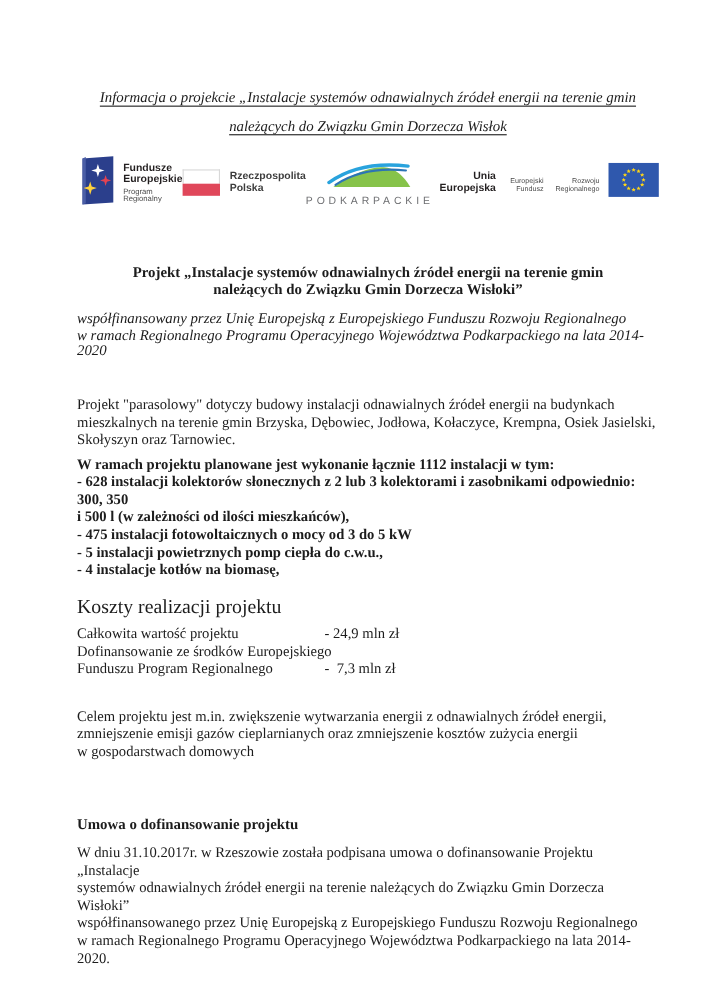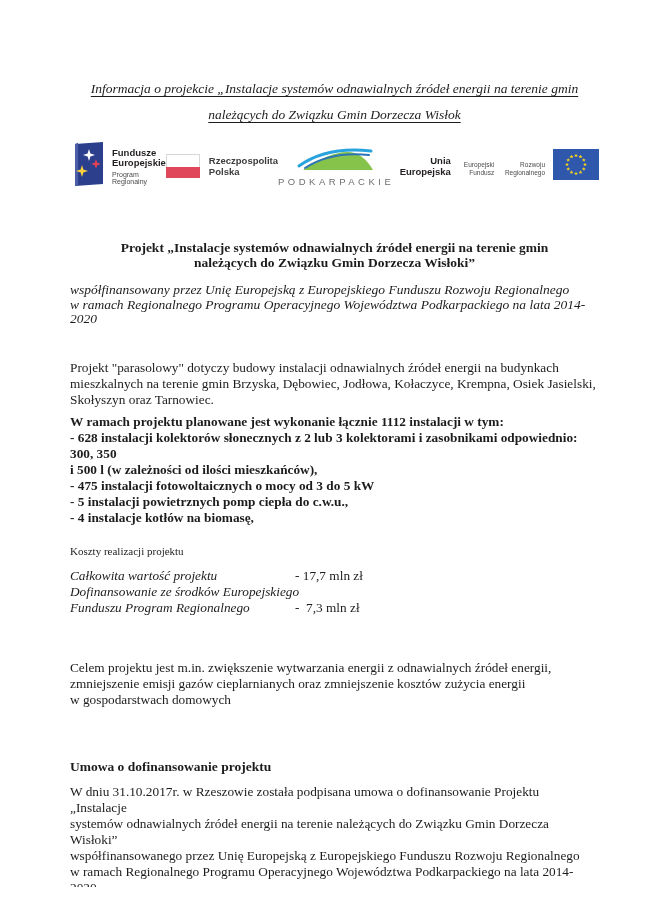--- a/index.html
+++ b/index.html
@@ -83,27 +83,27 @@
     font-style: italic;
     font-size: 13.5px;
     line-height: 14.5px;
   }
 
   
   .para { font-size: 13.3px; line-height: 16px; }
   .p1 { margin-top: 33px; }
   .p2 { margin-top: 6px; font-weight: bold; }
 
-  .costs-heading { margin-top: 17px; font-size: 11px; line-height: 16px; }
+  .costs-heading { margin-top: 17px; font-size: 18px; line-height: 16px; }
   .costs { margin-top: 9px; }
   .cost-row { display: flex; font-size: 13.3px; line-height: 16px; }
-  .cost-label { width: 225px; flex: 0 0 225px; white-space: pre; font-style: italic; }
+  .cost-label { width: 225px; flex: 0 0 225px; white-space: pre; }
   .cost-value { white-space: pre; }
 
-  .p3 { margin-top: 44px; }
+  .p3 { margin-top: 27px; }
 
   .agreement-heading {
     margin-top: 50px;
     font-weight: bold;
     font-size: 13.5px;
     line-height: 17px;
   }
   .p4 { margin-top: 9px; }
 </style>
 </head>
@@ -192,21 +192,21 @@
 
   <div class="para p1">Projekt "parasolowy" dotyczy budowy instalacji odnawialnych źródeł energii na budynkach<br>mieszkalnych na terenie gmin Brzyska, Dębowiec, Jodłowa, Kołaczyce, Krempna, Osiek Jasielski,<br>Skołyszyn oraz Tarnowiec.</div>
 
   <div class="para p2">W ramach projektu planowane jest wykonanie łącznie 1112 instalacji w tym:<br>- 628 instalacji kolektorów słonecznych z 2 lub 3 kolektorami i zasobnikami odpowiednio: 300, 350<br>i 500 l (w zależności od ilości mieszkańców),<br>- 475 instalacji fotowoltaicznych o mocy od 3 do 5 kW<br>- 5 instalacji powietrznych pomp ciepła do c.w.u.,<br>- 4 instalacje kotłów na biomasę,</div>
 
   <div class="costs-heading">Koszty realizacji projektu</div>
 
   <div class="costs">
     <div class="cost-row">
       <span class="cost-label">Całkowita wartość projektu</span>
-      <span class="cost-value">- 17,7 mln zł</span>
+      <span class="cost-value">- 24,9 mln zł</span>
     </div>
     <div class="cost-row">
       <span class="cost-label">Dofinansowanie ze środków Europejskiego</span>
       <span class="cost-value"></span>
     </div>
     <div class="cost-row">
       <span class="cost-label">Funduszu Program Regionalnego</span>
       <span class="cost-value">-  7,3 mln zł</span>
     </div>
   </div>

